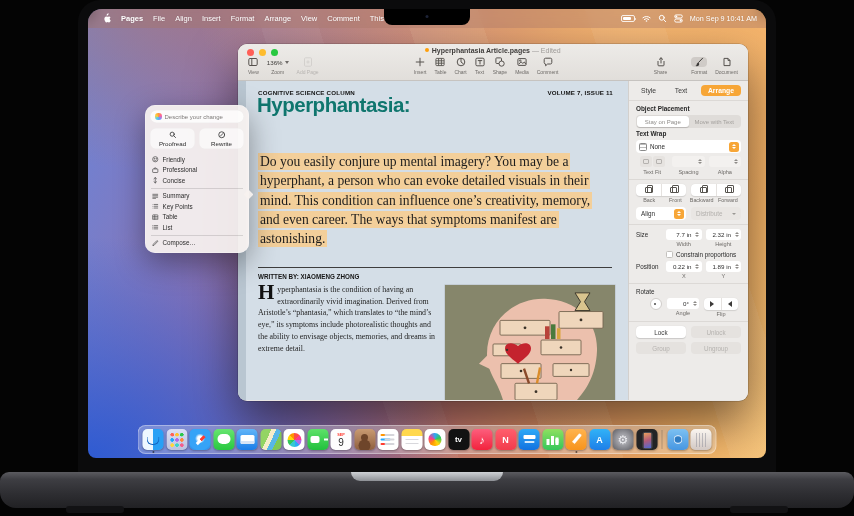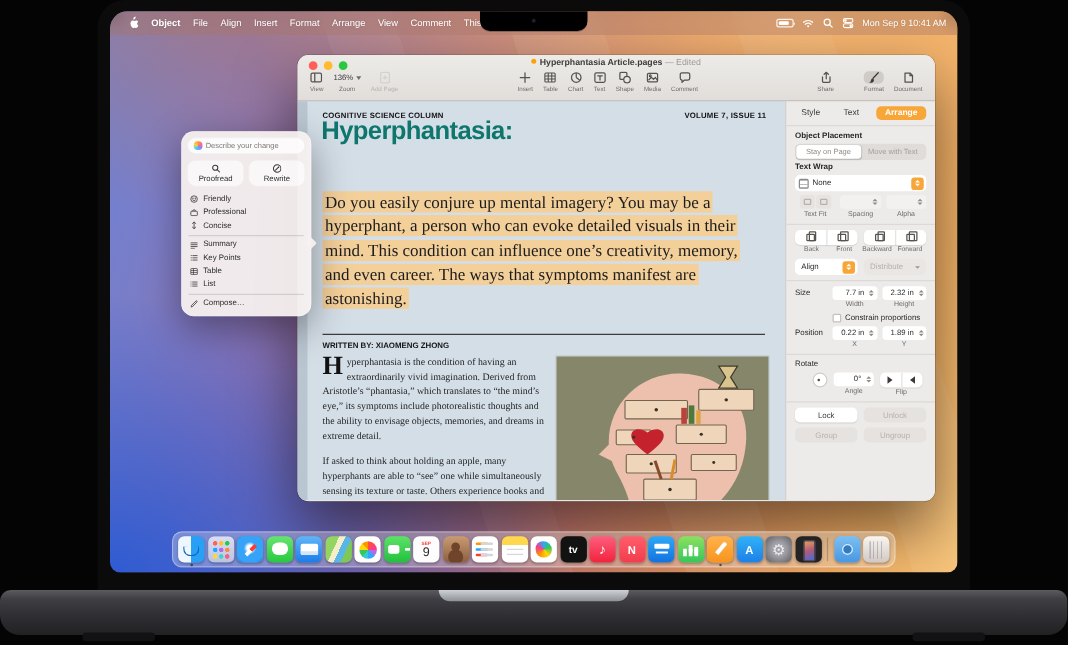--- a/index.html
+++ b/index.html
@@ -239,21 +239,21 @@
 <div class="display"></div>
 
 <div class="screen">
 
   <div class="menubar">
     <span class="mb-item">
       <svg class="apple-logo" viewBox="0 0 12 14" fill="#fff">
         <path d="M8.1 2.2c.5-.6.8-1.4.7-2.2-.7.1-1.5.5-2 1.1-.4.5-.8 1.3-.7 2 .8.1 1.5-.3 2-.9zM10.3 7.4c0-1.3 1.1-1.9 1.1-2-.6-.9-1.6-1-1.9-1.1-.8-.1-1.6.5-2 .5-.4 0-1-.5-1.7-.5-.9 0-1.7.5-2.2 1.3-.9 1.6-.2 4 .7 5.3.4.6 1 1.3 1.6 1.3.7 0 .9-.4 1.7-.4s1 .4 1.7.4 1.1-.6 1.6-1.3c.5-.7.7-1.4.7-1.4s-1.3-.5-1.3-2.1z"></path>
       </svg>
     </span>
-    <span class="mb-item mb-app">Object</span>
+    <span class="mb-item mb-app">Pages</span>
     <span class="mb-item">File</span>
     <span class="mb-item">Align</span>
     <span class="mb-item">Insert</span>
     <span class="mb-item">Format</span>
     <span class="mb-item">Arrange</span>
     <span class="mb-item">View</span>
     <span class="mb-item">Comment</span>
     <span class="mb-item">This</span>
     <span class="mb-right">
       <span class="batt"></span>
@@ -402,21 +402,20 @@
             <span>VOLUME 7, ISSUE 11</span>
           </div>
           <div class="headline">
             <div>Hyperphantasia:</div>
           </div>
           <div class="intro"><span class="hl">Do you easily conjure up mental imagery? You may be a hyperphant, a person who can evoke detailed visuals in their mind. This condition can influence one’s creativity, memory, and even career. The ways that symptoms manifest are astonishing.</span></div>
           <div class="rule"></div>
           <div class="byline">WRITTEN BY: XIAOMENG ZHONG</div>
           <div class="bodycol">
             <p><span class="dropcap">H</span><span>yperphantasia is the condition of having an extraordinarily vivid imagination. Derived from Aristotle’s “phantasia,” which translates to “the mind’s eye,” its symptoms include photorealistic thoughts and the ability to envisage objects, memories, and dreams in extreme detail.</span></p>
-            <p>If asked to think about holding an apple, many hyperphants are able to “see” one while simultaneously sensing its texture or taste. Others experience books and</p>
           </div>
           <div class="illustration">
             <svg viewBox="0 0 170 117" preserveAspectRatio="none">
               <rect width="170" height="117" fill="#86866b"></rect>
               <rect width="170" height="117" fill="url(#shade)" opacity="0"></rect>
               <path d="M58 117 C52 96 42 90 42 70 C42 38 68 13 100 14 C132 15 153 37 152 67 C151 93 140 108 132 117 Z" fill="#ecc0ad"></path>
               <path d="M44 70 L34 80 L46 86 Z" fill="#ecc0ad"></path>
               <path d="M130 8 h15 l-5.5 9 5.5 9 h-15 l5.5 -9 z" fill="#d9c48e" stroke="#3e3a2e" stroke-width="1"></path>
               <g fill="#efd6bb" stroke="#74644f" stroke-width="0.9">
                 <rect x="55" y="36" width="50" height="15" rx="1"></rect>

